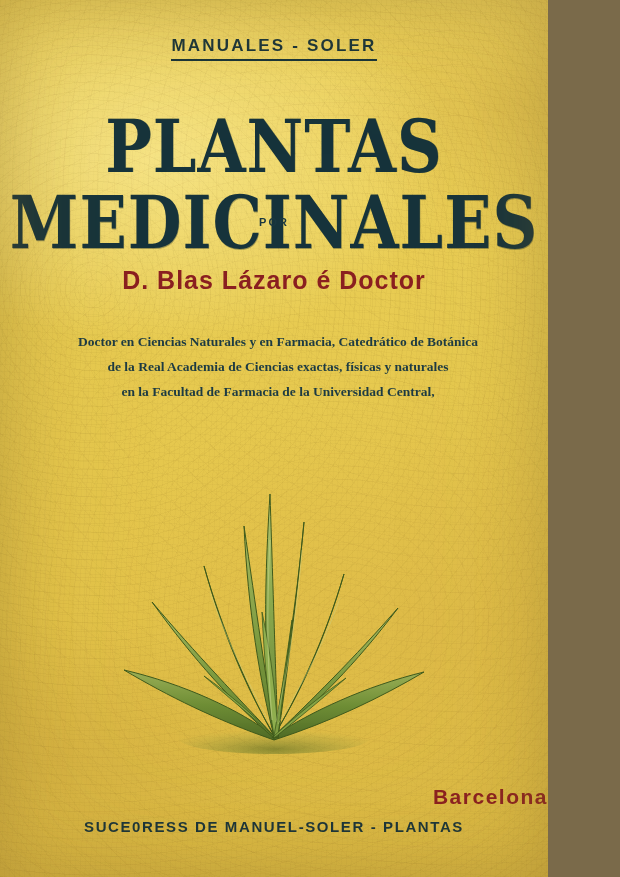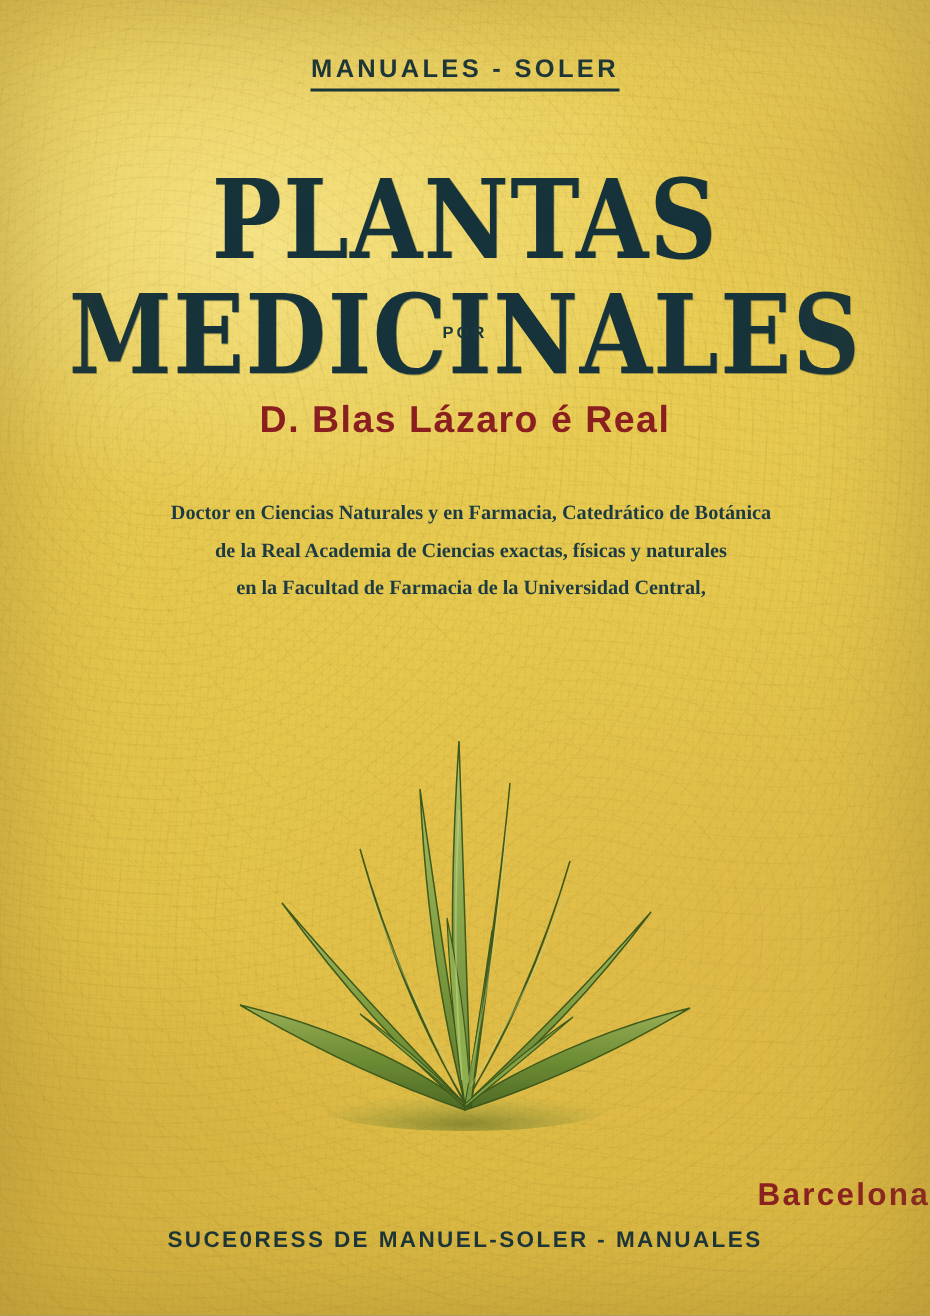--- a/index.html
+++ b/index.html
@@ -5,21 +5,21 @@
   html, body {
     margin: 0;
     padding: 0;
     background: #7a6a4a;
   }
   body {
     font-family: "Liberation Serif", serif;
   }
   .page {
     position: relative;
-    width: 620px;
+    width: 548px;
     height: 877px;
     overflow: hidden;
     background-color: #e8cf55;
     background-image:
       radial-gradient(ellipse 480px 300px at 28% 18%, rgba(255,244,170,0.55), rgba(255,244,170,0) 62%),
       radial-gradient(ellipse 520px 380px at 78% 72%, rgba(216,176,70,0.40), rgba(216,176,70,0) 65%),
       radial-gradient(ellipse 300px 200px at 12% 86%, rgba(200,160,60,0.35), rgba(200,160,60,0) 70%),
       radial-gradient(ellipse 260px 180px at 92% 12%, rgba(198,158,58,0.30), rgba(198,158,58,0) 70%),
       repeating-linear-gradient(94deg, rgba(150,120,40,0.055) 0px, rgba(150,120,40,0.055) 1px, rgba(255,255,255,0) 1px, rgba(255,255,255,0) 5px),
       repeating-linear-gradient(4deg, rgba(120,95,30,0.045) 0px, rgba(120,95,30,0.045) 1px, rgba(255,255,255,0) 1px, rgba(255,255,255,0) 7px),
@@ -160,21 +160,21 @@
   <div class="grain"></div>
 
   <div class="series">
     <span>MANUALES - SOLER</span>
   </div>
 
   <div class="title">PLANTAS MEDICINALES</div>
 
   <div class="by">POR</div>
 
-  <div class="author">D. Blas Lázaro é Real</div>
+  <div class="author">D. Blas Lázaro é Doctor</div>
 
   <div class="credentials">
     <div>Doctor en Ciencias Naturales y en Farmacia, Catedrático de Botánica</div>
     <div>de la Real Academia de Ciencias exactas, físicas y naturales</div>
     <div>en la Facultad de Farmacia de la Universidad Central,</div>
   </div>
 
   <div class="plant">
     <svg viewBox="0 0 420 290" width="420" height="290" xmlns="http://www.w3.org/2000/svg">
       <defs>
@@ -219,16 +219,16 @@
       <path d="M210 266 C 232 246, 256 226, 282 208 C 252 234, 230 252, 210 268 Z" fill="#84a345" stroke="#3f5a1c" stroke-width="0.8"></path>
 
       <path d="M208 250 C 204 200, 202 150, 206 70" fill="none" stroke="#c7d58c" stroke-width="1.2" opacity="0.55"></path>
       <path d="M212 252 C 222 206, 232 156, 238 80" fill="none" stroke="#c7d58c" stroke-width="1" opacity="0.4"></path>
       <path d="M206 254 C 190 222, 166 180, 146 122" fill="none" stroke="#c7d58c" stroke-width="1" opacity="0.4"></path>
       <path d="M214 254 C 232 224, 256 184, 276 128" fill="none" stroke="#c7d58c" stroke-width="1" opacity="0.4"></path>
     </svg>
   </div>
 
   <div class="imprint-city">Barcelona</div>
-  <div class="imprint-pub">SUCE0RESS DE MANUEL-SOLER - MANUALES</div>
+  <div class="imprint-pub">SUCE0RESS DE MANUEL-SOLER - PLANTAS</div>
 
   <div class="vignette"></div>
 </div>
 
 </body></html>

